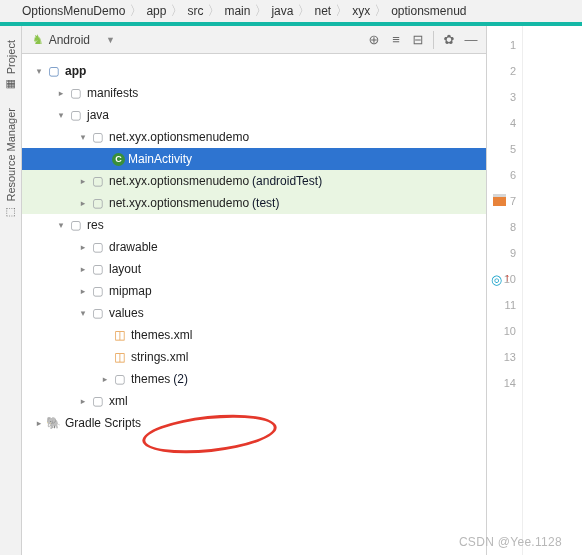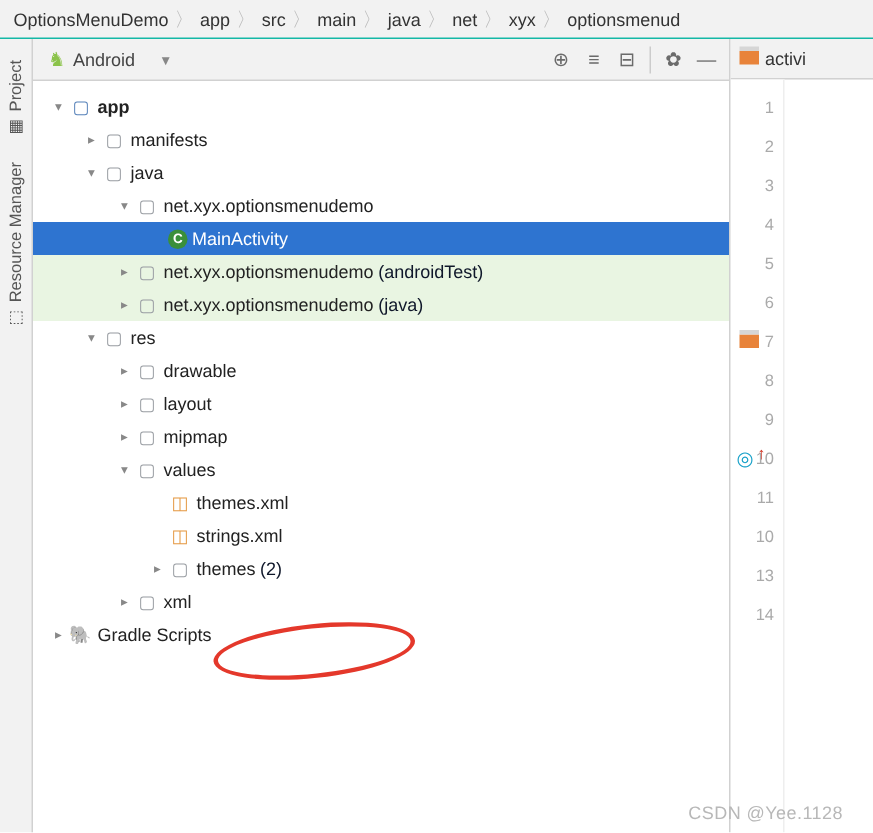--- a/index.html
+++ b/index.html
@@ -1,19 +1,19 @@
 <!DOCTYPE html>
 <html><head>
 <meta charset="utf-8">
 <style>
 * { margin: 0; padding: 0; box-sizing: border-box; font-family: "Segoe UI", Arial, sans-serif; }
 body { width: 582px; height: 555px; background: #fff; font-size: 12px; color: #222; overflow: hidden; position: relative; }
 
 
-.breadcrumb { height: 26px; display: flex; align-items: center; padding: 0 6px; border-bottom: 1px solid #14b8a6; background: #f2f2f2; font-size: 12px; }
+.breadcrumb { height: 26px; display: flex; align-items: center; padding: 0 19px; border-bottom: 4px solid #14b8a6; background: #f2f2f2; font-size: 12px; }
 .crumb { padding: 0 3px; color: #333; }
 .crumb.bold { font-weight: normal; }
 .crumb-sep { color: #bbb; font-size: 13px; padding: 0 1px; }
 
 
 .main { display: flex; height: 529px; }
 .side-tabs { width: 22px; background: #f2f2f2; border-right: 1px solid #d1d1d1; display: flex; flex-direction: column; align-items: center; padding-top: 14px; gap: 18px; }
 .side-tab { writing-mode: vertical-rl; transform: rotate(180deg); font-size: 11px; color: #555; display: flex; align-items: center; gap: 3px; cursor: pointer; }
 .side-tab-icon { writing-mode: horizontal-tb; transform: rotate(180deg); font-size: 11px; }
 
@@ -148,21 +148,21 @@
           <span class="tw">▸</span>
           <span class="nicon pkg">▢</span>
           <span class="label">net.xyx.optionsmenudemo</span>
           <span class="dim">(androidTest)</span>
         </div>
         <div class="node test-scope">
           <span class="indent" style="width: 54px;"></span>
           <span class="tw">▸</span>
           <span class="nicon pkg">▢</span>
           <span class="label">net.xyx.optionsmenudemo</span>
-          <span class="dim">(java)</span>
+          <span class="dim">(test)</span>
         </div>
         <div class="node">
           <span class="indent" style="width: 32px;"></span>
           <span class="tw">▾</span>
           <span class="nicon folder">▢</span>
           <span class="label">res</span>
         </div>
         <div class="node">
           <span class="indent" style="width: 54px;"></span>
           <span class="tw">▸</span>
@@ -216,26 +216,20 @@
           <span class="indent" style="width: 10px;"></span>
           <span class="tw">▸</span>
           <span class="nicon gradle">🐘</span>
           <span class="label">Gradle Scripts</span>
         </div>
       </div>
     <div class="ring"></div>
   </div>
 
   <div class="editor">
-    <div class="editor-tabs">
-      <div class="etab">
-        <span class="etab-icon"></span>
-        <span>activi</span>
-      </div>
-    </div>
     <div class="gutter-wrap">
       <div class="gutter" id="gutter">
           <div class="gline">
             <span>1</span>
           </div>
           <div class="gline">
             <span>2</span>
           </div>
           <div class="gline">
             <span>3</span>

